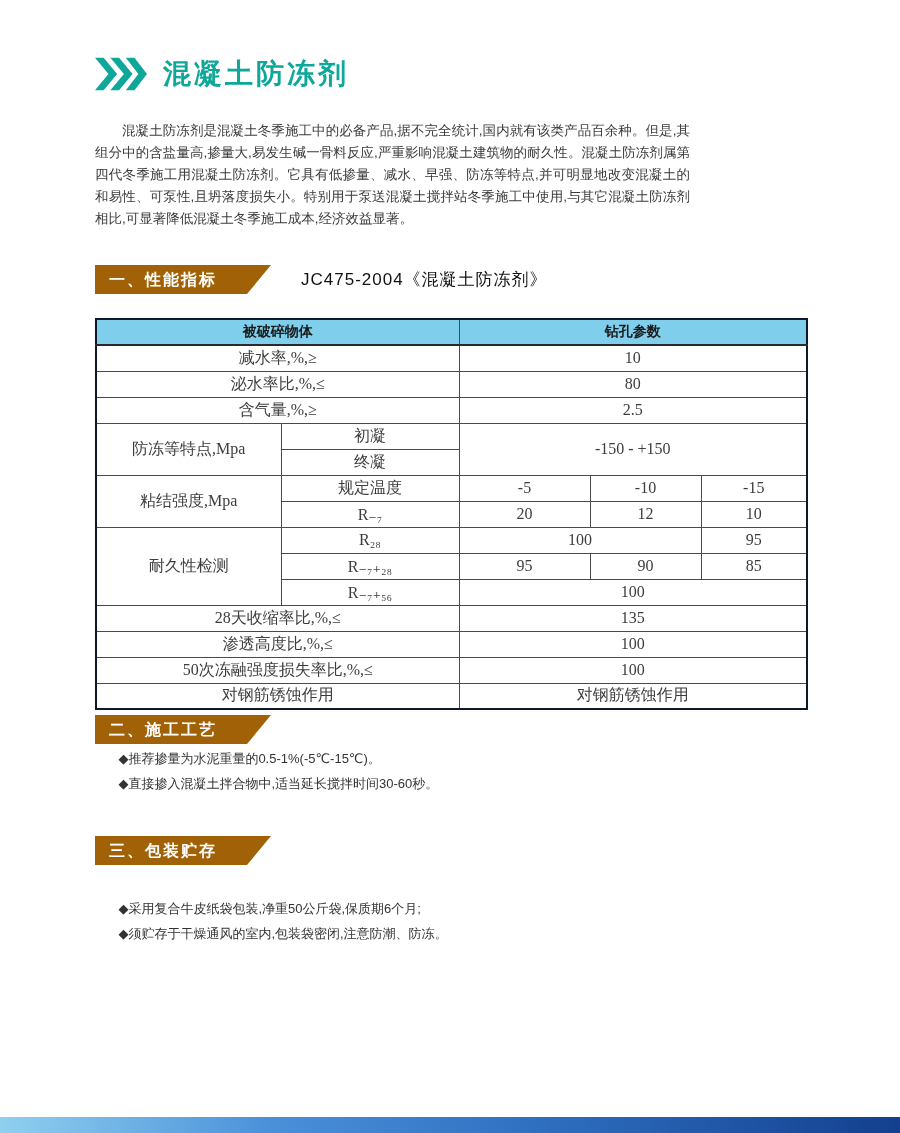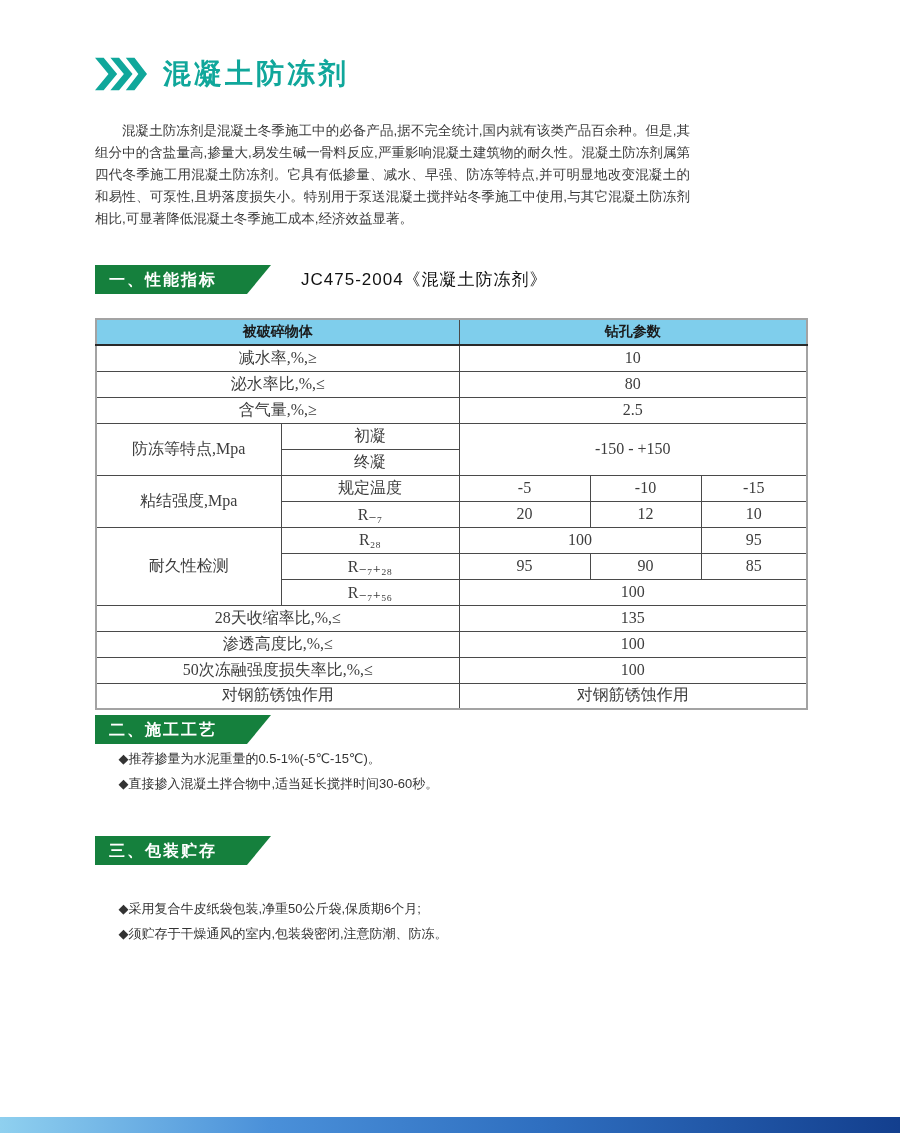--- a/index.html
+++ b/index.html
@@ -28,21 +28,21 @@
   .intro {
     margin: 27px 90px 0 95px;
     font-size: 13.5px; line-height: 22px;
     text-align: justify; text-indent: 2em;
     color: #3a3a3a;
   }
 
   
   .section-row { display: flex; align-items: center; margin-left: 95px; }
   .banner {
-    background: #15803d; color: #fff;
+    background: #a16207; color: #fff;
     font-size: 16px; font-weight: bold; letter-spacing: 2px;
     height: 29px; line-height: 29px;
     min-width: 176px;
     padding: 0 38px 0 14px;
     clip-path: polygon(0 0, 100% 0, calc(100% - 24px) 100%, 0 100%);
   }
   .standard-title {
     margin-left: 30px;
     font-size: 17px; font-weight: normal; color: #111;
     letter-spacing: 1px;
@@ -52,21 +52,21 @@
   .sec3 { margin-top: 42px; }
 
   
   table.spec {
     margin: 24px 0 0 95px;
     width: 711px;
     border-collapse: collapse;
     table-layout: fixed;
     font-family: "Liberation Serif", "DejaVu Serif", serif;
     font-size: 16px; color: #3d3d3d;
-    border: 2px solid #a3a3a3;
+    border: 2px solid #0f172a;
   }
   table.spec td, table.spec th {
     border: 1px solid #4a4a4a;
     text-align: center; vertical-align: middle;
     height: 26px; padding: 0 4px;
   }
   table.spec thead th {
     background: #7FCEEC;
     font-family: "Liberation Sans", "DejaVu Sans", sans-serif;
     font-size: 14px; font-weight: bold; color: #1a1a1a;

